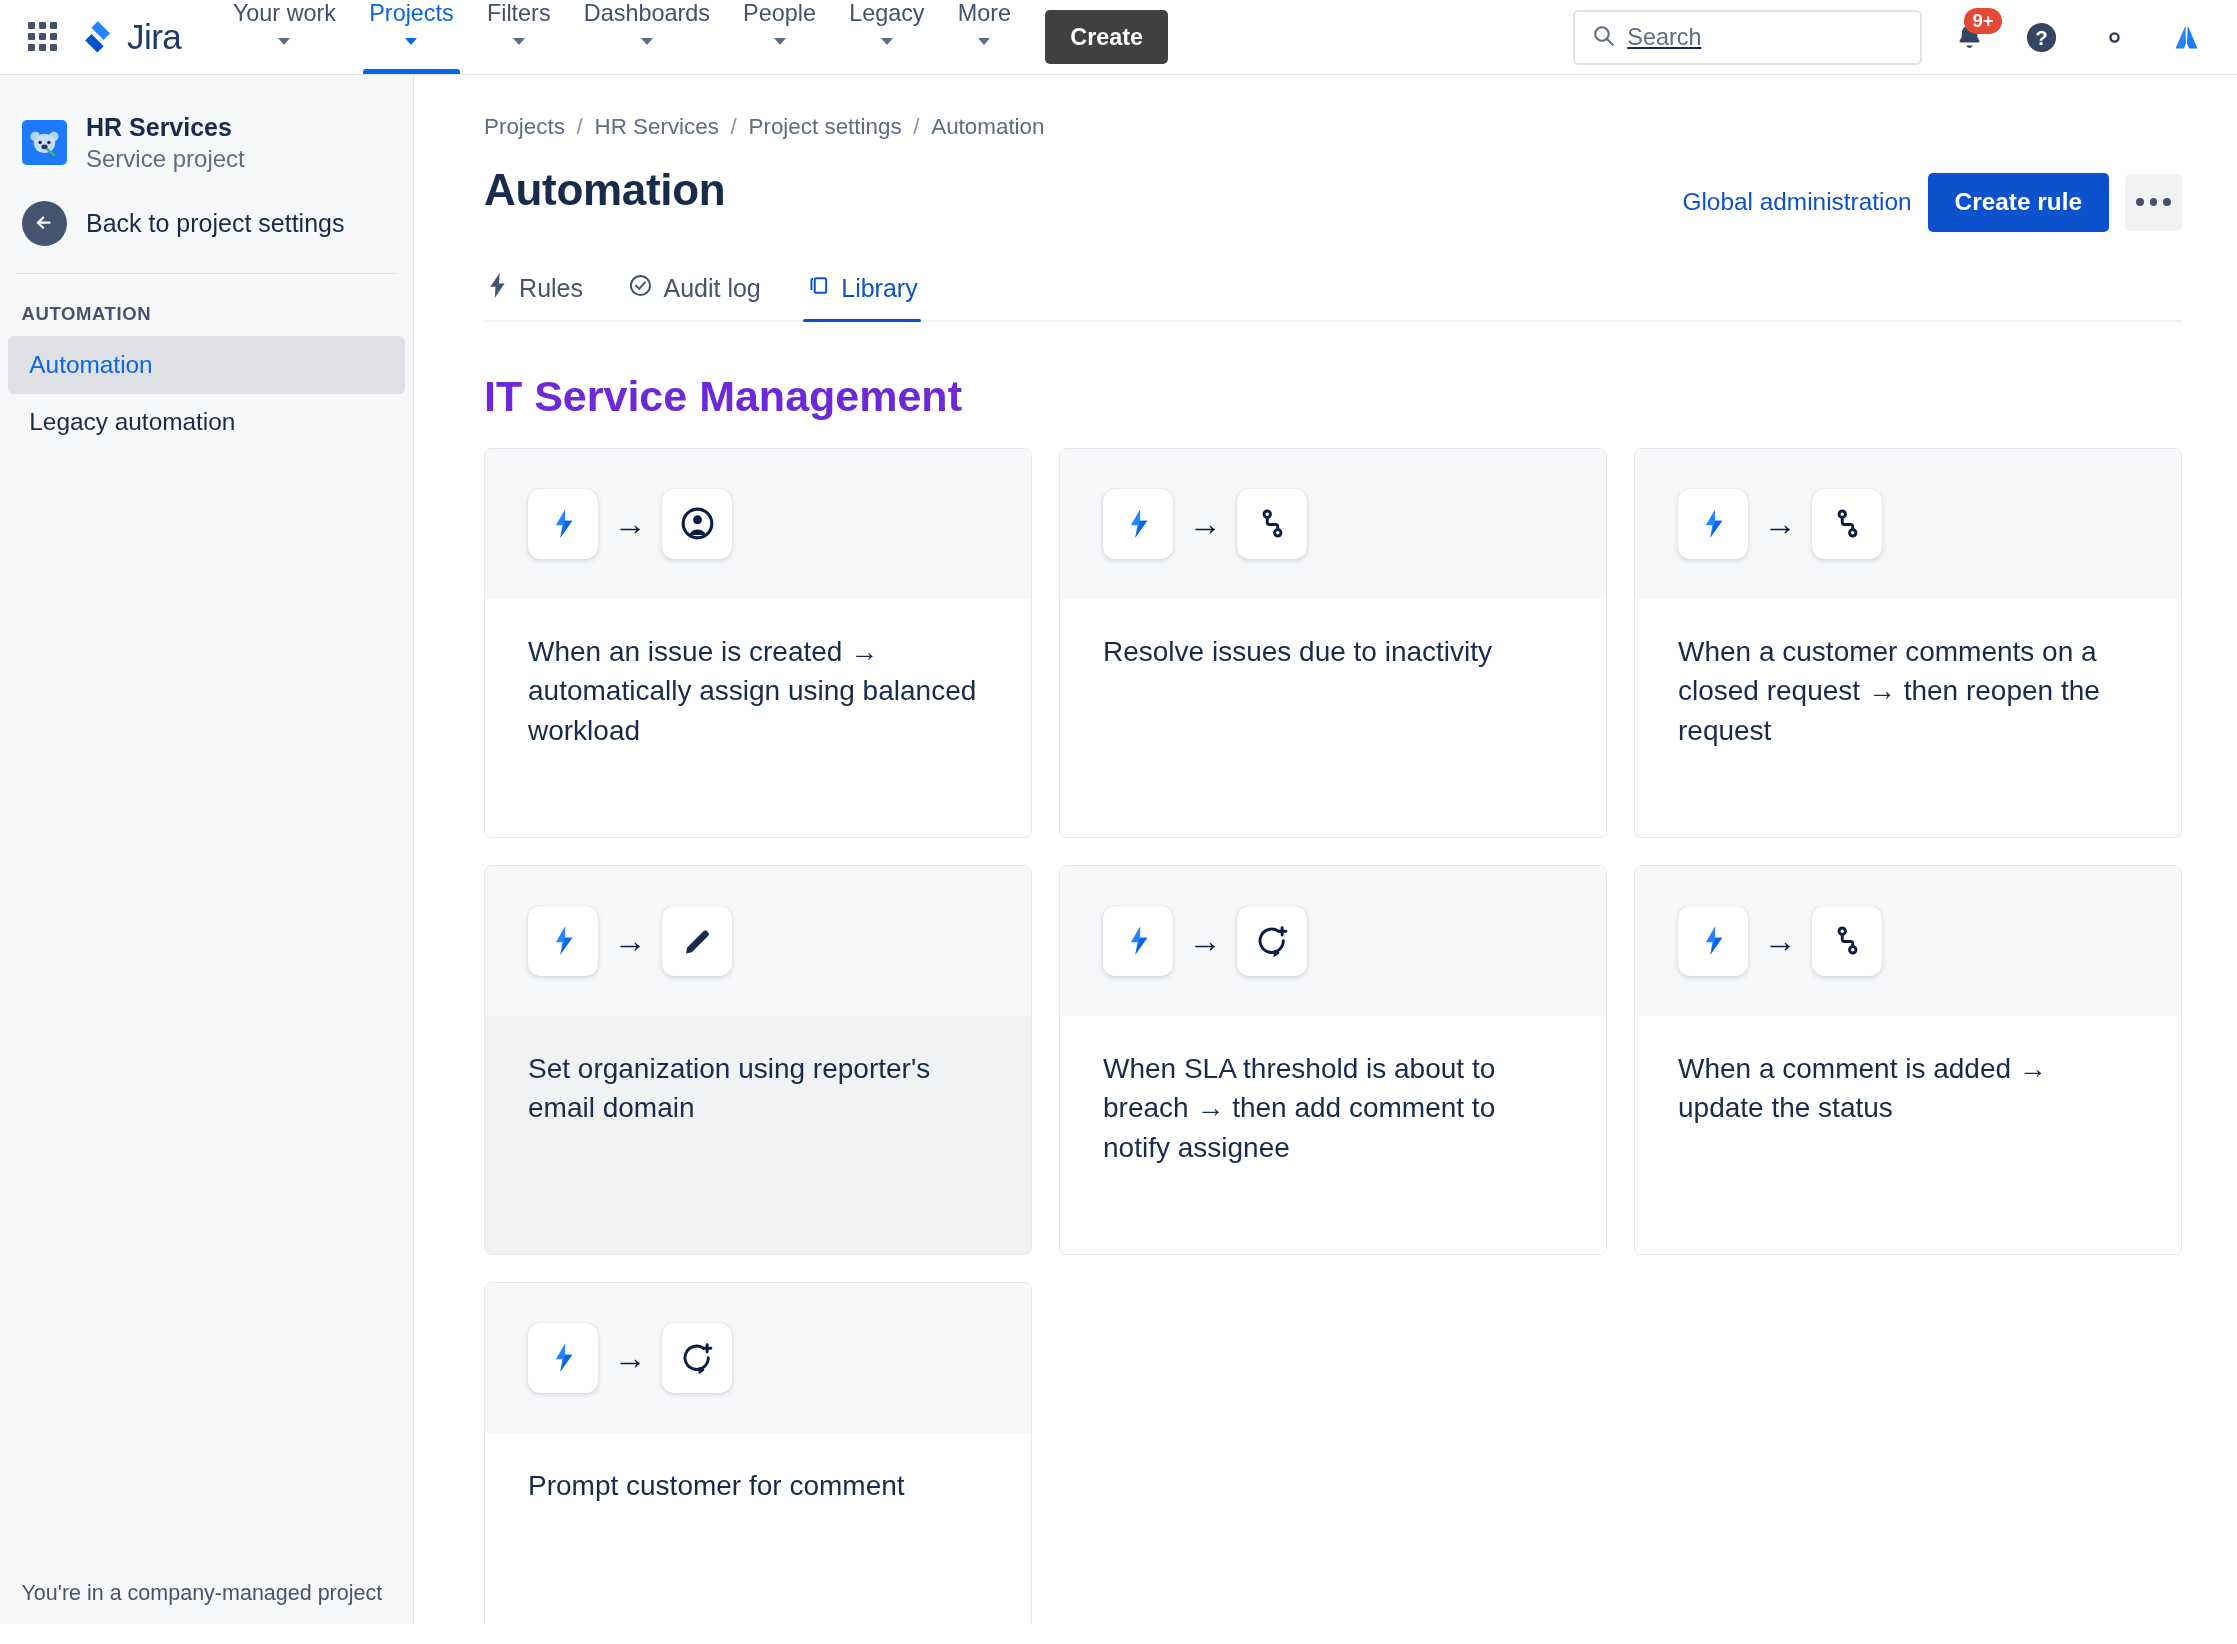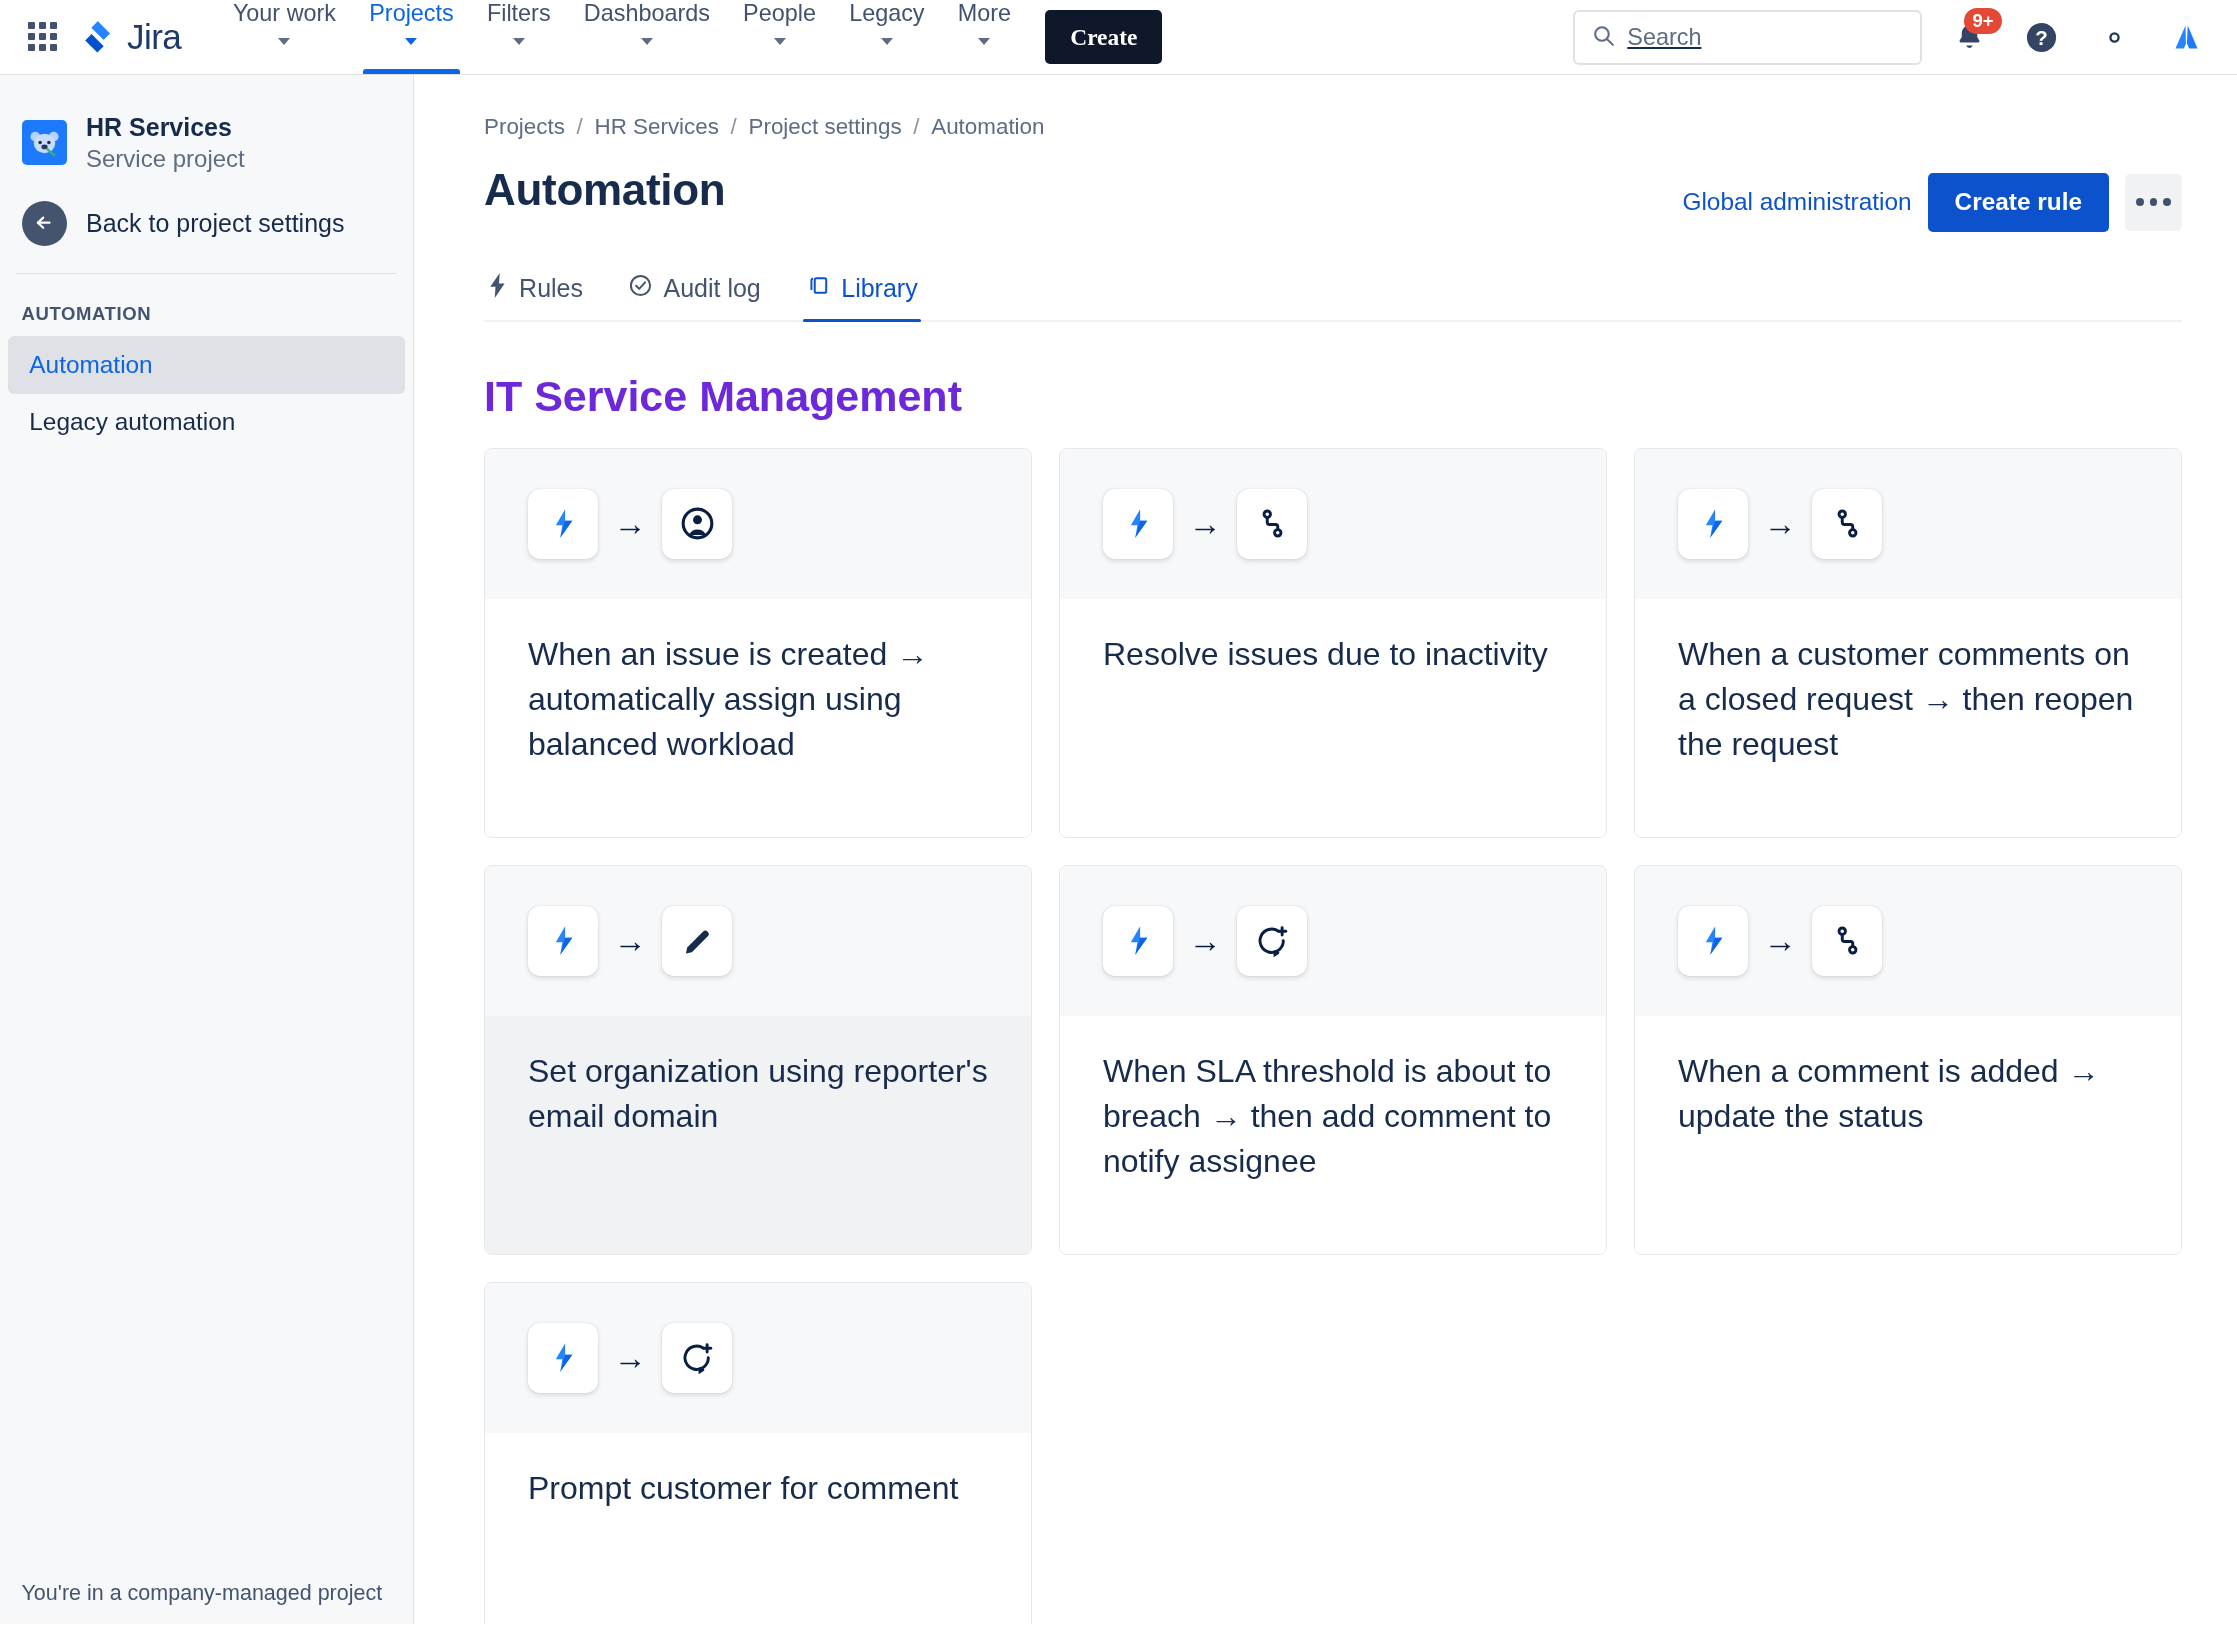--- a/index.html
+++ b/index.html
@@ -44,24 +44,24 @@
   .nav-item.active { color: #0C66E4; font-weight: 500; }
   .nav-item.active::after {
     content: ""; position: absolute; left: 10.7px; right: 10.7px; bottom: 0;
     height: 4.9px; background: #0C66E4; border-radius: 2.9px 2.9px 0 0;
   }
   .caret { width: 0; height: 0; border-left: 6.8px solid transparent; border-right: 6.8px solid transparent; border-top: 7.8px solid #5E6C84; margin-top: 2.9px; }
   .nav-item.active .caret { border-top-color: #0C66E4; }
 
   .create-btn {
     margin-left: 17.6px;
-    background: #0f172a; color: #fff; border: none;
+    background: #404040; color: #fff; border: none;
     font-size: 23.4px; font-weight: 600;
     padding: 13.7px 25px; border-radius: 4.9px; cursor: pointer;
-    font-family: Liberation Serif, serif;
+    font-family: Liberation Sans, sans-serif;
   }
 
   .nav-right { margin-left: auto; display: flex; align-items: center; gap: 21.5px; text-decoration: underline; }
   .search-box {
     width: 349px; height: 55px;
     border: 2px solid #DFE1E6; border-radius: 5.9px;
     display: flex; align-items: center; gap: 11.7px; padding: 0 15.6px;
     cursor: text; background: #fff;
   }
   .search-box .ph { font-size: 23.4px; color: #5E6C84; }
@@ -146,21 +146,21 @@
   .grid { display: grid; grid-template-columns: repeat(3, 1fr); gap: 27px; margin-top: 27px; }
   .card {
     border: 1px solid #E5E7EB; border-radius: 7.8px;
     overflow: hidden; cursor: pointer; background: #fff;
     height: 390px; display: flex; flex-direction: column;
   }
   .card-head { background: #F7F8F9; padding: 37px 43px; height: 150px; display: flex; align-items: center; }
   .card-body { padding: 33px 43px; flex: 1; background: #fff; }
   .card.hovered .card-body { background: #F1F2F4; }
   .card.hovered .card-head { background: #F7F8F9; }
-  .card-text { font-size: 32px; line-height: 1.42; color: #172B4D; }
+  .card-text { font-size: 28px; line-height: 1.42; color: #172B4D; }
 
   .icon-row { display: flex; align-items: center; gap: 15.6px; }
   .icon-tile {
     width: 70px; height: 70px; background: #fff; border-radius: 11.7px;
     display: flex; align-items: center; justify-content: center;
     box-shadow: 0 2px 4.9px rgba(9,30,66,.14), 0 0 1px rgba(9,30,66,.22);
     flex: none;
   }
   .arrow-glyph { font-size: 33px; color: #091E42; line-height: 1; }
 </style>

